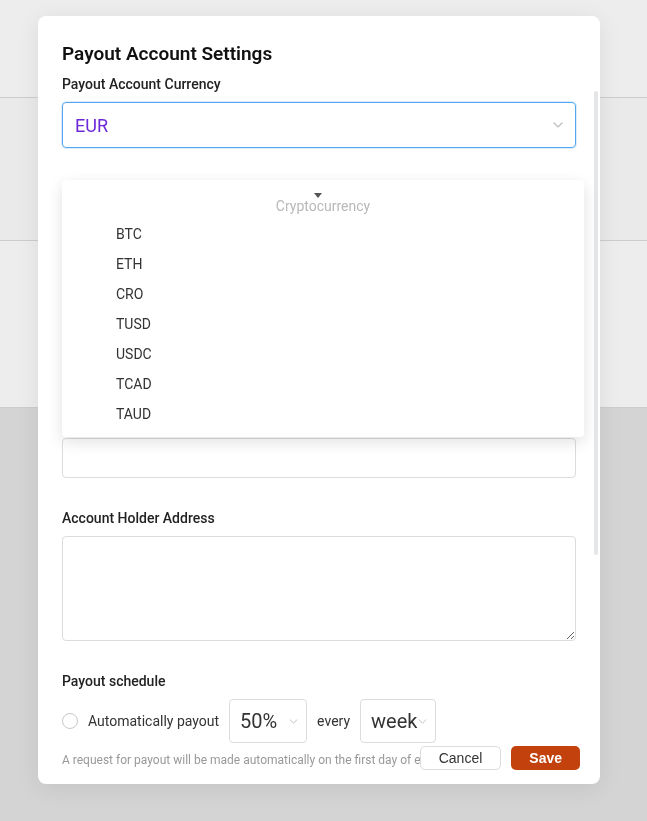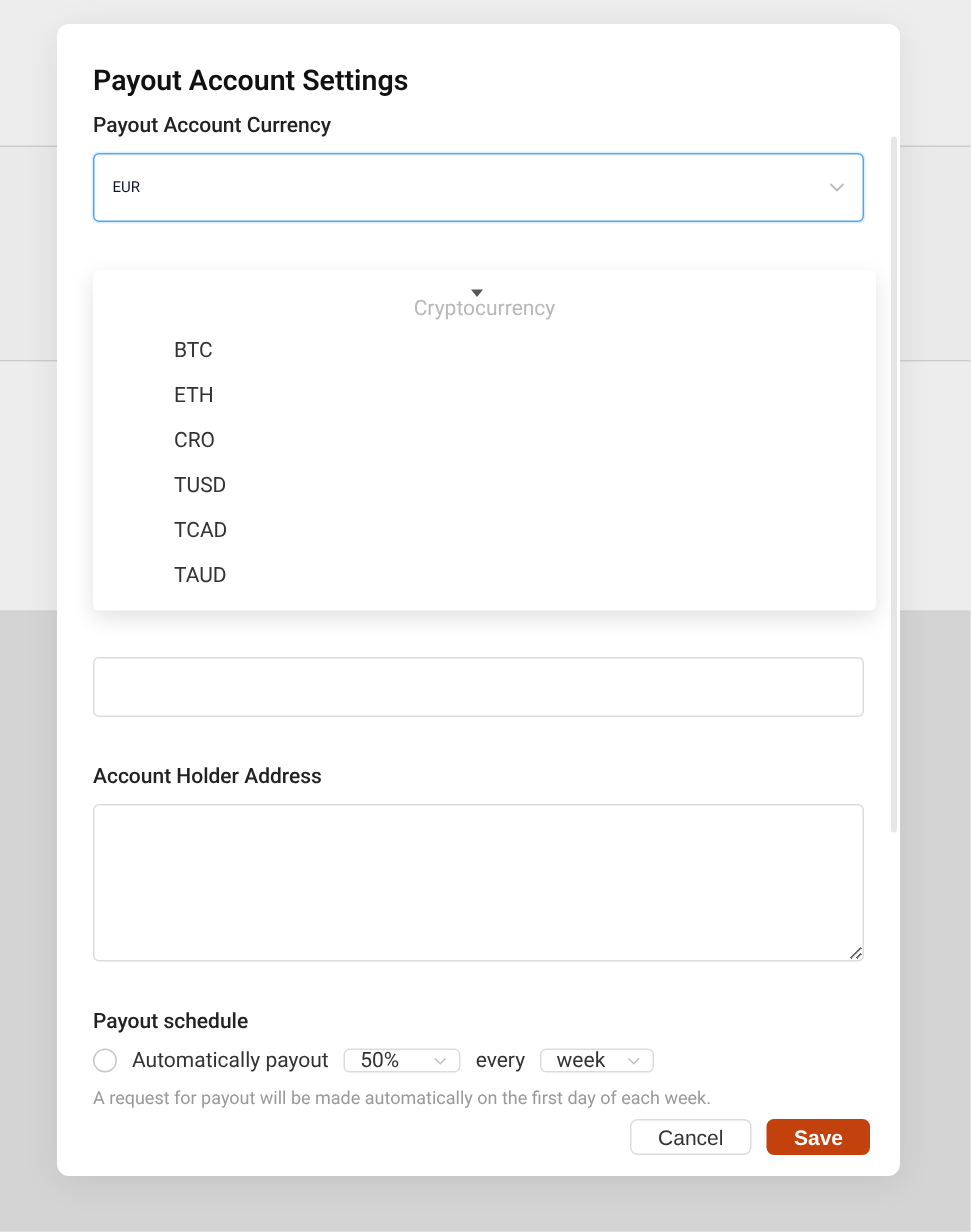--- a/index.html
+++ b/index.html
@@ -84,22 +84,22 @@
     height: 46px;
     border: 1px solid #52a8f0;
     border-radius: 4px;
     box-shadow: 0 0 0 1px rgba(82,168,240,0.2);
     display: flex;
     align-items: center;
     padding: 0 12px;
     cursor: pointer;
   }
   .select-placeholder {
-    color: #0f172a;
-    font-size: 10px;
+    color: #6d28d9;
+    font-size: 18px;
   }
   .caret {
     position: absolute;
     right: 12px;
     top: 50%;
     transform: translateY(-50%);
     width: 10px; height: 10px;
     display: flex; align-items: center; justify-content: center;
     color: #bbb;
   }
@@ -158,27 +158,27 @@
   }
   .radio {
     width: 16px; height: 16px;
     border: 1.5px solid #c8c8c8;
     border-radius: 50%;
     flex-shrink: 0;
     cursor: pointer;
   }
   .mini-select {
     position: relative;
-    height: 16px;
+    height: 44px;
     border: 1px solid #dcdcdc;
     border-radius: 4px;
     display: flex;
     align-items: center;
     padding: 0 28px 0 10px;
-    font-size: 14px;
+    font-size: 20px;
     color: #333;
     cursor: pointer;
     text-align: right;
   }
   .mini-select .caret { right: 8px; color: #c0c0c0; }
   .hint {
     font-size: 12px;
     color: #999;
     margin-top: 10px;
   }
@@ -281,20 +281,21 @@
 
   <div class="dropdown">
     <div class="dd-group">
       <span class="tri"></span>
       <span>Cryptocurrency</span>
     </div>
     <div class="dd-item">BTC</div>
     <div class="dd-item">ETH</div>
     <div class="dd-item">CRO</div>
     <div class="dd-item">TUSD</div>
+    <div class="dd-item">USDC</div>
     <div class="dd-item">TCAD</div>
     <div class="dd-item">TAUD</div>
   </div>
 
   <div class="footer">
     <button class="btn btn-cancel">Cancel</button>
     <button class="btn btn-save">Save</button>
   </div>
 </div>
 

